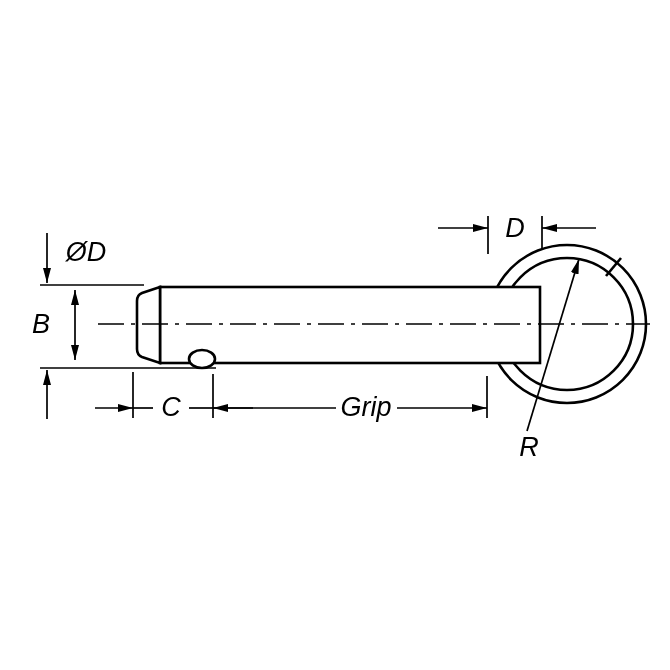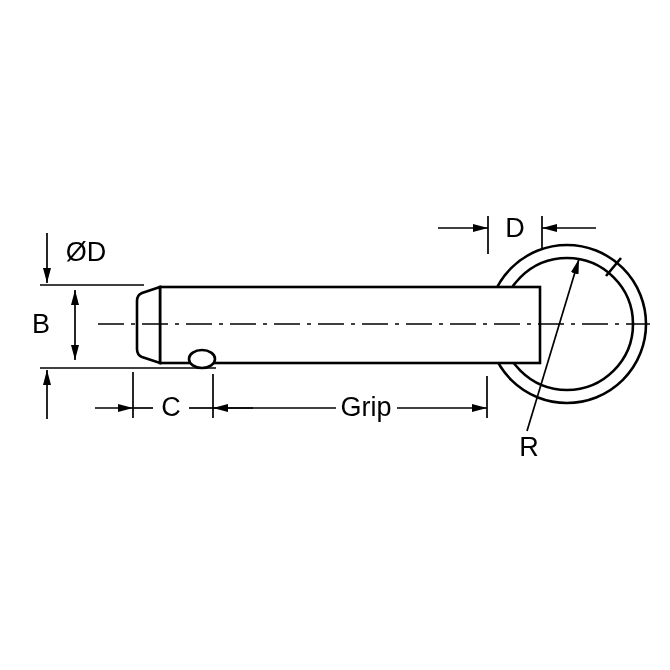--- a/index.html
+++ b/index.html
@@ -5,20 +5,21 @@
   html, body {
     margin: 0;
     padding: 0;
     background: #ffffff;
   }
   .canvas-wrap {
     width: 670px;
     height: 670px;
     background: #ffffff;
     overflow: hidden;
+    font-style: italic;
   }
   svg text {
     font-family: "Liberation Sans", "DejaVu Sans", sans-serif;
     font-size: 27px;
     fill: #000000;
   }
 </style>
 </head>
 <body>
 

